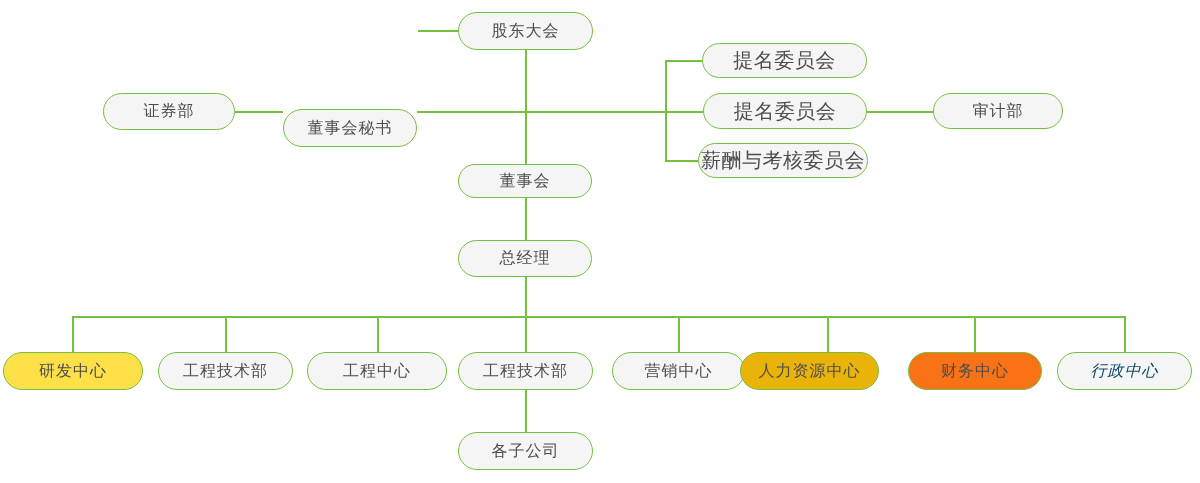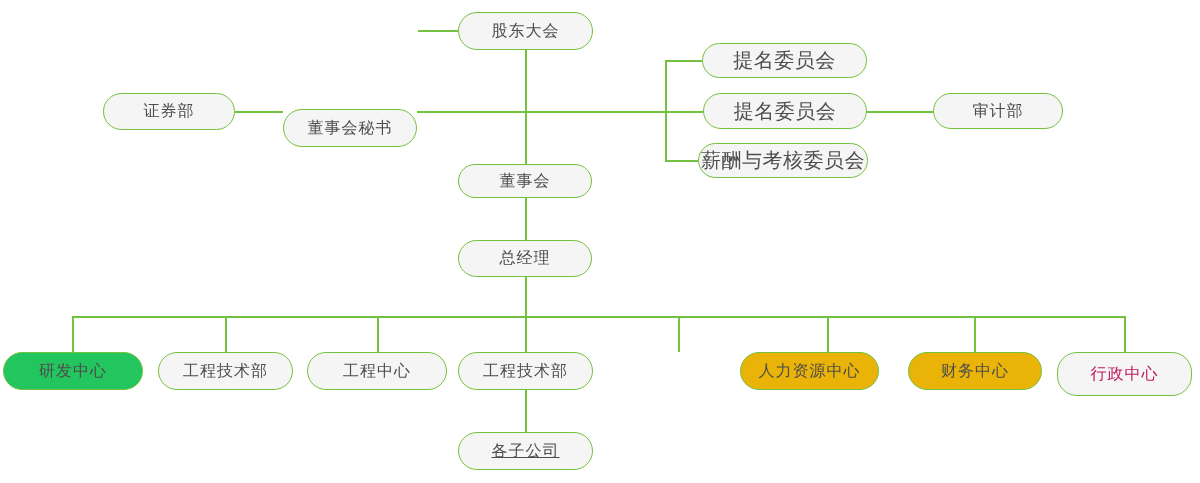--- a/index.html
+++ b/index.html
@@ -95,30 +95,31 @@
   <div class="node small" style="left: 703px; top: 93px; width: 164px; height: 36px; background: rgb(245, 245, 245); border-color: rgb(116, 193, 63); color: rgb(77, 77, 77);">提名委员会</div>
 
   <div class="node small" style="left: 698px; top: 143px; width: 170px; height: 35px; background: rgb(245, 245, 245); border-color: rgb(116, 193, 63); color: rgb(77, 77, 77);">薪酬与考核委员会</div>
 
   <div class="node" style="left: 933px; top: 93px; width: 130px; height: 36px; background: rgb(245, 245, 245); border-color: rgb(116, 193, 63); color: rgb(77, 77, 77);">审计部</div>
 
   <div class="node" style="left: 458px; top: 164px; width: 134px; height: 34px; background: rgb(245, 245, 245); border-color: rgb(116, 193, 63); color: rgb(77, 77, 77);">董事会</div>
 
   <div class="node" style="left: 458px; top: 240px; width: 134px; height: 37px; background: rgb(245, 245, 245); border-color: rgb(116, 193, 63); color: rgb(77, 77, 77);">总经理</div>
 
-  <div class="node" style="left: 3px; top: 352px; width: 140px; height: 38px; background: #22c55e; border-color: rgb(116, 193, 63); color: rgb(77, 77, 77);">研发中心</div>
+  <div class="node" style="left: 3px; top: 352px; width: 140px; height: 38px; background: #fde047; border-color: rgb(116, 193, 63); color: rgb(77, 77, 77);">研发中心</div>
 
   <div class="node" style="left: 158px; top: 352px; width: 135px; height: 38px; background: rgb(245, 245, 245); border-color: rgb(116, 193, 63); color: rgb(77, 77, 77);">工程技术部</div>
 
   <div class="node" style="left: 307px; top: 352px; width: 140px; height: 38px; background: rgb(245, 245, 245); border-color: rgb(116, 193, 63); color: rgb(77, 77, 77);">工程中心</div>
 
   <div class="node" style="left: 458px; top: 352px; width: 135px; height: 38px; background: rgb(245, 245, 245); border-color: rgb(116, 193, 63); color: rgb(77, 77, 77);">工程技术部</div>
 
+  <div class="node" style="left: 612px; top: 352px; width: 133px; height: 38px; background: rgb(245, 245, 245); border-color: rgb(116, 193, 63); color: rgb(77, 77, 77);">营销中心</div>
 
   <div class="node" style="left: 740px; top: 352px; width: 139px; height: 38px; background: #eab308; border-color: rgb(116, 193, 63); color: rgb(77, 77, 77);">人力资源中心</div>
 
-  <div class="node" style="left: 908px; top: 352px; width: 134px; height: 38px; background: #eab308; border-color: rgb(116, 193, 63); color: rgb(77, 77, 77);">财务中心</div>
+  <div class="node" style="left: 908px; top: 352px; width: 134px; height: 38px; background: #f97316; border-color: rgb(116, 193, 63); color: rgb(77, 77, 77);">财务中心</div>
 
-  <div class="node" style="left: 1057px; top: 352px; width: 135px; height: 44px; background: rgb(245, 245, 245); border-color: rgb(116, 193, 63); color: #be185d;">行政中心</div>
+  <div class="node" style="left: 1057px; top: 352px; width: 135px; height: 38px; background: rgb(245, 245, 245); border-color: rgb(116, 193, 63); color: #0c4a6e; font-style: italic;">行政中心</div>
 
-  <div class="node" style="left: 458px; top: 432px; width: 135px; height: 38px; background: rgb(245, 245, 245); border-color: rgb(116, 193, 63); color: rgb(77, 77, 77); text-decoration: underline;">各子公司</div>
+  <div class="node" style="left: 458px; top: 432px; width: 135px; height: 38px; background: rgb(245, 245, 245); border-color: rgb(116, 193, 63); color: rgb(77, 77, 77);">各子公司</div>
 
 </div>
 
 </body></html>

